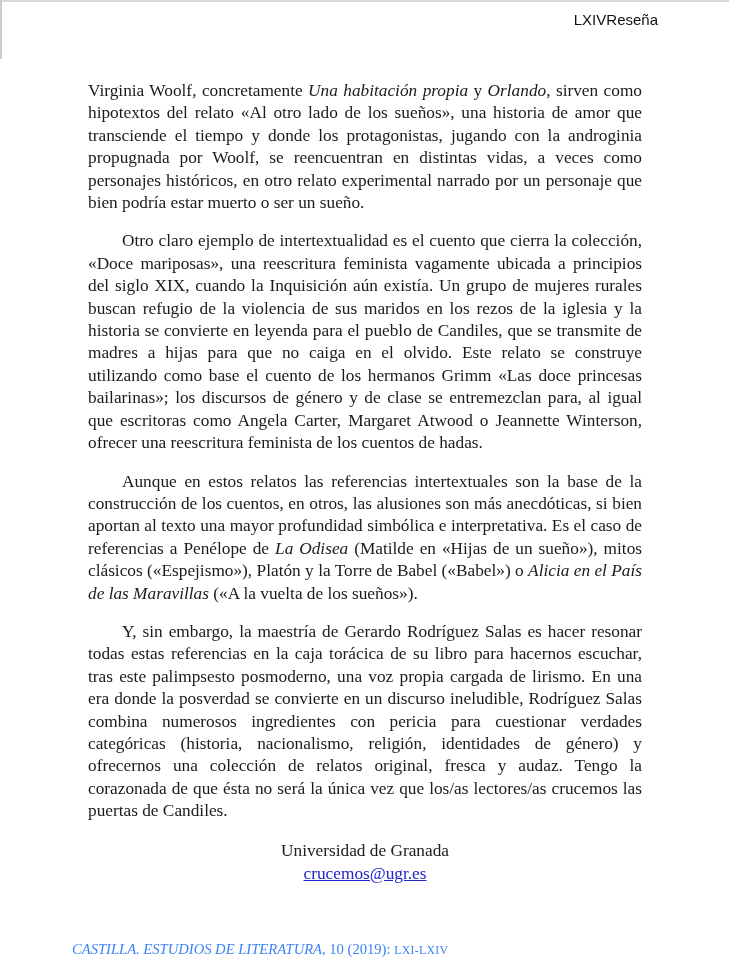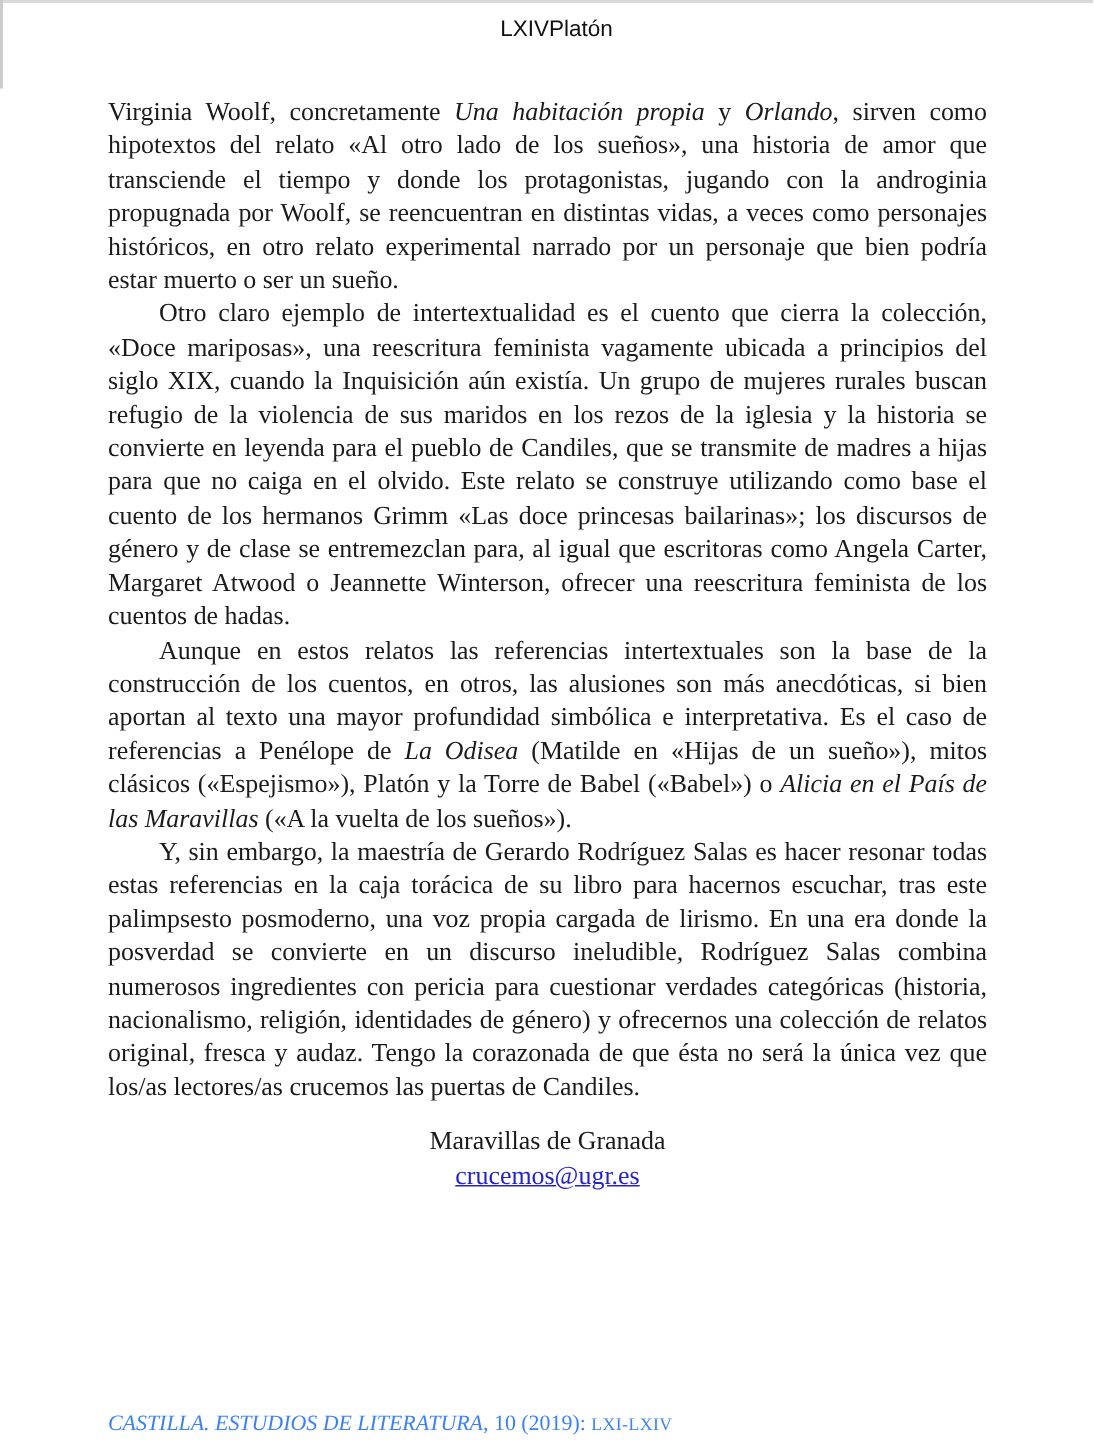--- a/index.html
+++ b/index.html
@@ -28,36 +28,36 @@
     top: 0; left: 0;
     width: 2px; height: 59px;
     background: #cccccc;
   }
   .running-header {
     position: absolute;
     top: 11px;
     left: 84px;
     right: 71px;
     display: flex;
-    justify-content: center;
+    justify-content: flex-end;
     font-family: "Liberation Sans", sans-serif;
     font-size: 15px;
     color: #111111;
   }
   .body-text {
     position: absolute;
     top: 64px;
     left: 72px;
     width: 586px;
     font-size: 17.3px;
     line-height: 22.4px;
     text-align: justify;
   }
   .para {
-    margin: 0;
+    margin: 16px;
     padding: 0;
   }
   .para.indent {
     text-indent: 34px;
   }
   .signature {
     margin-top: 13px;
     text-align: center;
     line-height: 23px;
   }
@@ -92,34 +92,34 @@
 </head>
 <body>
 
 <div id="page">
 
   <div class="top-edge"></div>
   <div class="left-edge"></div>
 
   <div class="running-header">
     <span>LXIV</span>
-    <span>Platón</span>
+    <span>Reseña</span>
   </div>
 
   <div class="body-text">
 
     <div>
         <p class="para"><span>Virginia Woolf, concretamente </span><i>Una habitación propia</i><span> y </span><i>Orlando</i><span>, sirven como hipotextos del relato «Al otro lado de los sueños», una historia de amor que transciende el tiempo y donde los protagonistas, jugando con la androginia propugnada por Woolf, se reencuentran en distintas vidas, a veces como personajes históricos, en otro relato experimental narrado por un personaje que bien podría estar muerto o ser un sueño.</span></p>
         <p class="para indent"><span>Otro claro ejemplo de intertextualidad es el cuento que cierra la colección, «Doce mariposas», una reescritura feminista vagamente ubicada a principios del siglo XIX, cuando la Inquisición aún existía. Un grupo de mujeres rurales buscan refugio de la violencia de sus maridos en los rezos de la iglesia y la historia se convierte en leyenda para el pueblo de Candiles, que se transmite de madres a hijas para que no caiga en el olvido. Este relato se construye utilizando como base el cuento de los hermanos Grimm «Las doce princesas bailarinas»; los discursos de género y de clase se entremezclan para, al igual que escritoras como Angela Carter, Margaret Atwood o Jeannette Winterson, ofrecer una reescritura feminista de los cuentos de hadas.</span></p>
         <p class="para indent"><span>Aunque en estos relatos las referencias intertextuales son la base de la construcción de los cuentos, en otros, las alusiones son más anecdóticas, si bien aportan al texto una mayor profundidad simbólica e interpretativa. Es el caso de referencias a Penélope de </span><i>La Odisea</i><span> (Matilde en «Hijas de un sueño»), mitos clásicos («Espejismo»), Platón y la Torre de Babel («Babel») o </span><i>Alicia en el País de las Maravillas</i><span> («A la vuelta de los sueños»).</span></p>
         <p class="para indent"><span>Y, sin embargo, la maestría de Gerardo Rodríguez Salas es hacer resonar todas estas referencias en la caja torácica de su libro para hacernos escuchar, tras este palimpsesto posmoderno, una voz propia cargada de lirismo. En una era donde la posverdad se convierte en un discurso ineludible, Rodríguez Salas combina numerosos ingredientes con pericia para cuestionar verdades categóricas (historia, nacionalismo, religión, identidades de género) y ofrecernos una colección de relatos original, fresca y audaz. Tengo la corazonada de que ésta no será la única vez que los/as lectores/as crucemos las puertas de Candiles.</span></p>
       </div>
 
     <div class="signature">
-      <span class="sig-affiliation">Maravillas de Granada</span>
+      <span class="sig-affiliation">Universidad de Granada</span>
       <a class="sig-email">crucemos@ugr.es</a>
     </div>
 
   </div>
 
   <div class="page-footer">
     <span class="footer-journal">CASTILLA. ESTUDIOS DE LITERATURA</span><span>, 10 (2019): </span><span class="footer-range">LXI-LXIV</span>
   </div>
 
 </div>

